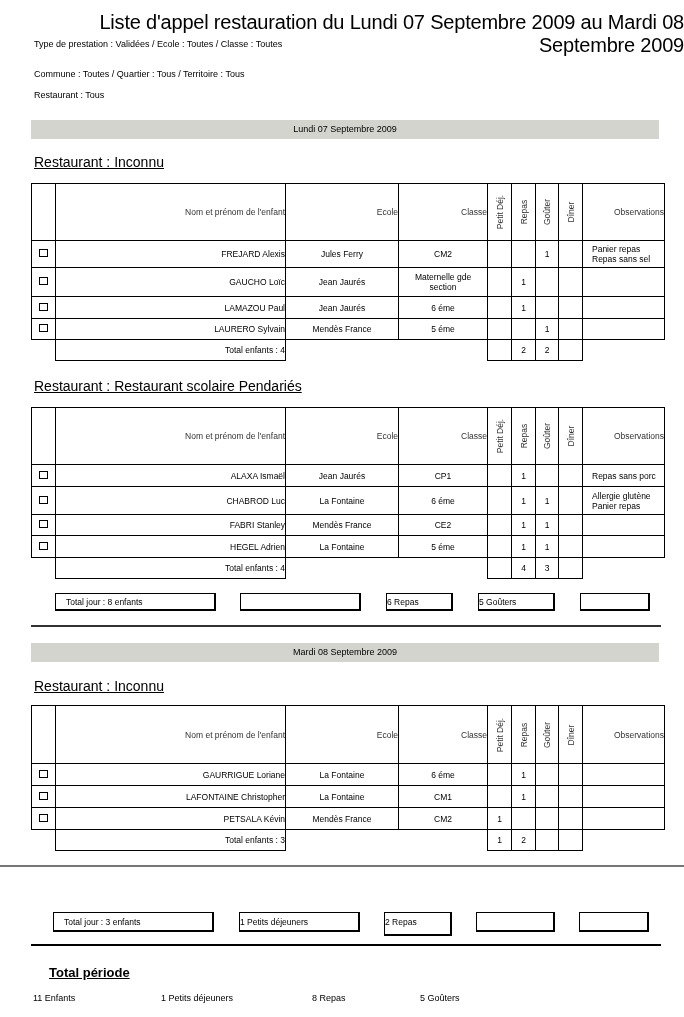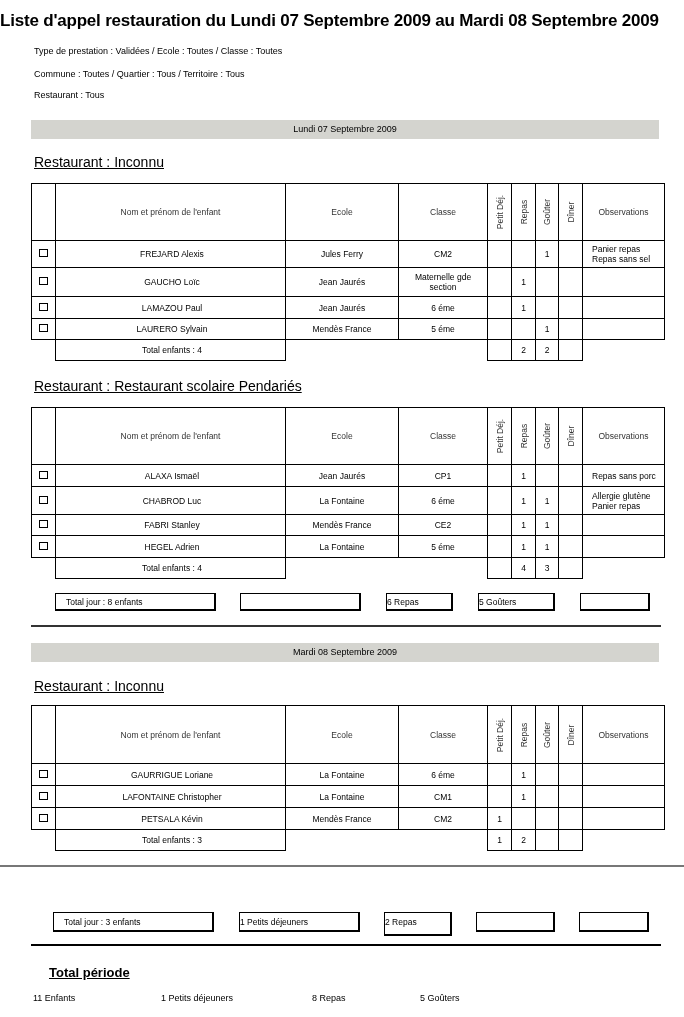--- a/index.html
+++ b/index.html
@@ -1,42 +1,42 @@
 <!DOCTYPE html>
 <html><head>
 <meta charset="utf-8">
 <style>
   html,body{margin:0;padding:0;background:#fff;}
   body{width:684px;height:1017px;position:relative;overflow:hidden;font-family:"Liberation Sans",sans-serif;color:#000;}
   .abs{position:absolute;}
-  .title{left:0;width:684px;top:11px;text-align:left;font-size:17px;font-weight:bold;letter-spacing:-0.2px;}
+  .title{left:0;width:684px;top:11px;text-align:right;font-size:20px;font-weight:normal;letter-spacing:-0.2px;}
   .filter{left:34px;font-size:9px;}
   .dayband{left:31px;width:628px;height:19px;background:#d4d4cf;font-size:9px;text-align:center;line-height:19px;}
   .resto{left:34px;font-size:14px;text-decoration:underline;}
   table.grid{position:absolute;left:31px;border-collapse:collapse;table-layout:fixed;font-size:8.5px;}
   table.grid td{border:1px solid #000;padding:0;text-align:center;vertical-align:middle;overflow:hidden;}
-  table.grid td.name{text-align:center;padding-left:3px;}
+  table.grid td.name{text-align:right;padding-left:3px;}
   table.grid td.obs{text-align:left;padding-left:9px;line-height:10px;}
-  table.grid td.hdr{color:#333;}
+  table.grid td.hdr{color:#333;text-align:right;}
   table.grid td.vert{position:relative;}
   .vtext{position:absolute;left:50%;top:50%;transform:translate(-50%,-50%) rotate(-90deg);white-space:nowrap;color:#333;font-size:8.5px;}
   .cb{display:inline-block;width:9px;height:8px;border:1.5px solid #000;box-sizing:border-box;}
   table.grid td.nob{border:none;}
   .box{position:absolute;border:1px solid #000;border-right-width:2px;border-bottom-width:2px;height:18px;box-sizing:border-box;font-size:8.5px;line-height:16px;}
   .box.left{text-align:left;padding-left:10px;}
   .box.center{text-align:left;}
   .rule{position:absolute;left:31px;width:630px;height:2px;background:#333;}
   .periodtitle{left:33px;top:965px;font-size:13px;font-weight:bold;text-decoration:underline;margin-left:16px;}
   .ptot{top:993px;font-size:9px;}
 </style>
 </head>
 <body>
 
 <div class="abs title">Liste d'appel restauration du Lundi 07 Septembre 2009 au Mardi 08 Septembre 2009</div>
-<div class="abs filter" style="top:46px">Type de prestation : Validées / Ecole : Toutes / Classe : Toutes</div>
+<div class="abs filter" style="top:39px">Type de prestation : Validées / Ecole : Toutes / Classe : Toutes</div>
 <div class="abs filter" style="top:69px">Commune : Toutes / Quartier : Tous / Territoire : Tous</div>
 <div class="abs filter" style="top:90px">Restaurant : Tous</div>
 
 <div class="abs dayband" style="top:120px">Lundi 07 Septembre 2009</div>
 <div class="abs resto" style="top:154px">Restaurant : Inconnu</div>
 
 <table class="grid" style="top:183px">
   <colgroup>
       <col style="width:24px">
       <col style="width:230px">

